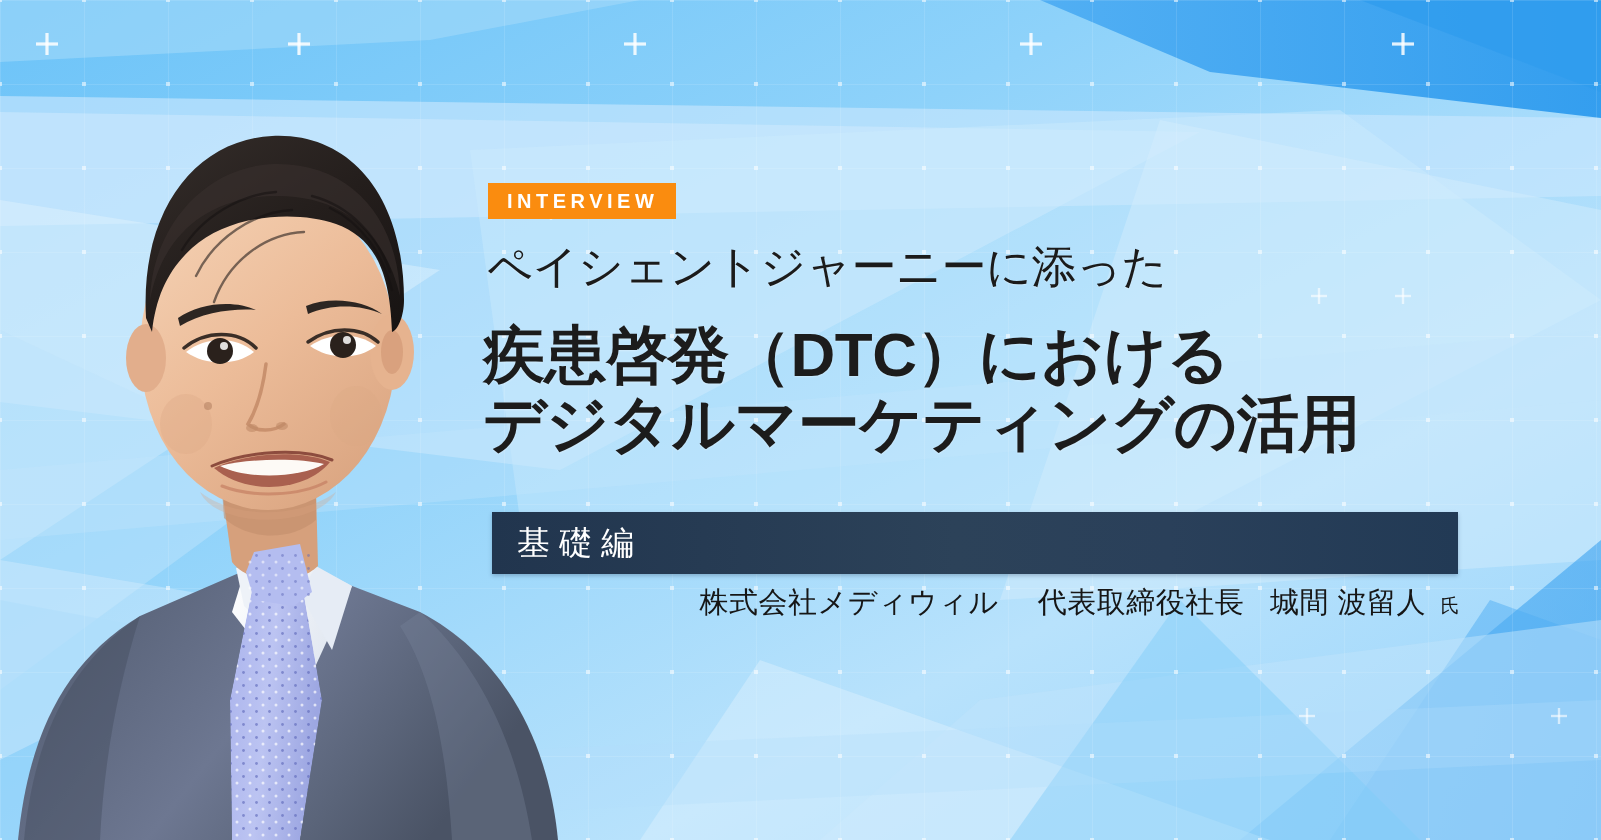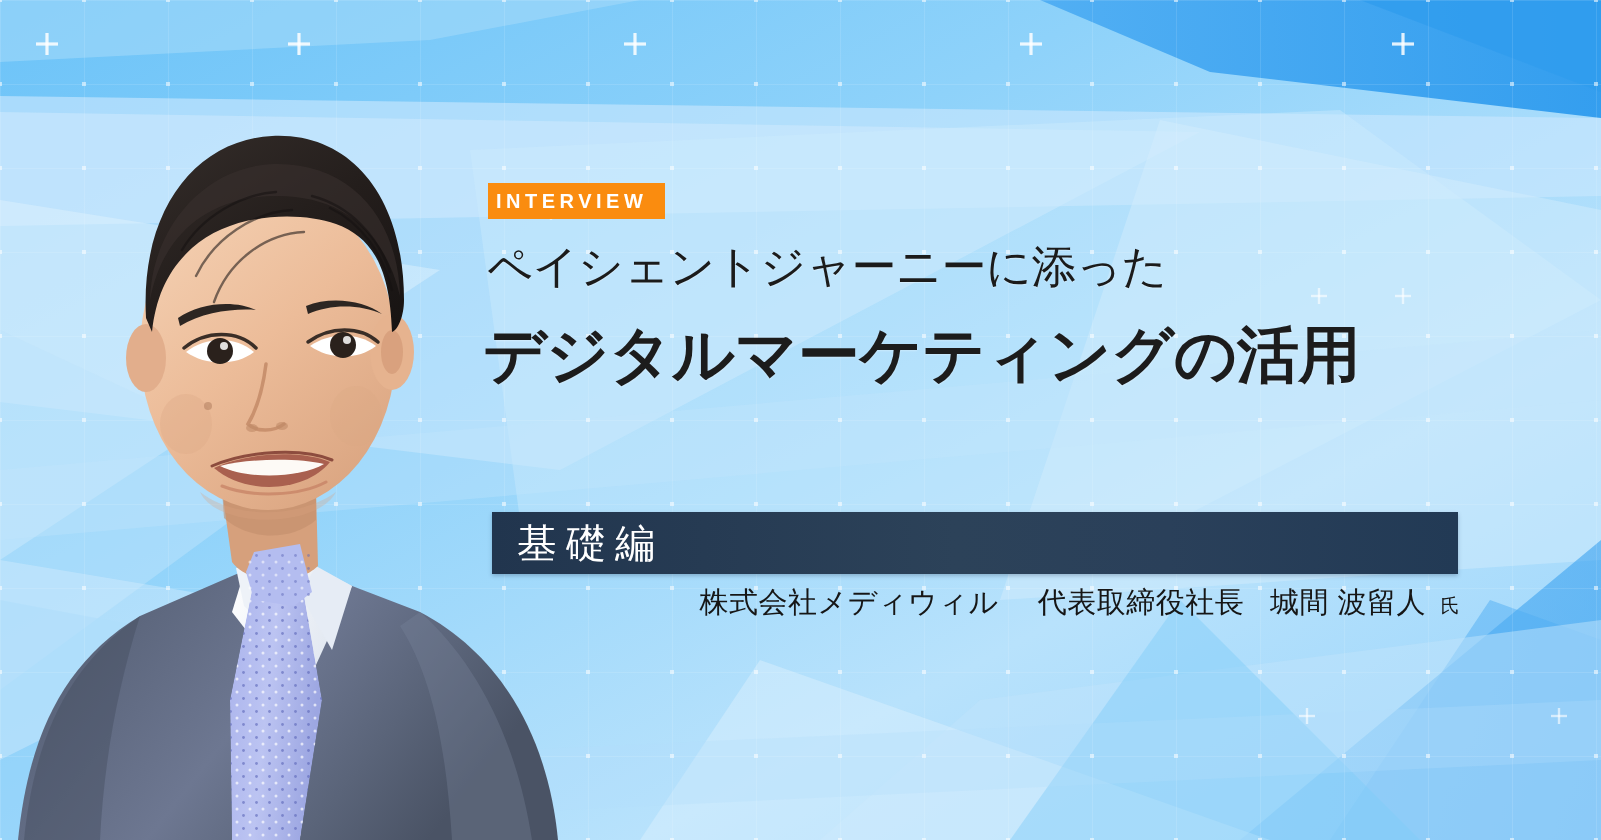--- a/index.html
+++ b/index.html
@@ -34,21 +34,21 @@
   .content > * { pointer-events:auto; }
 
   .badge {
     position:absolute;
     left:488px; top:183px;
     background:#fa8c0f;
     color:#ffffff;
     font-size:20px;
     font-weight:bold;
     letter-spacing:4.5px;
-    padding:8px 18px 8px 8px;
+    padding:8px 18px 8px 19px;
     line-height:1;
     white-space:nowrap;
   }
 
   .title-sub {
     position:absolute;
     left:487px; top:243px;
     font-size:45px;
     font-weight:normal;
     color:#1b1b1b;
@@ -76,21 +76,21 @@
     left:492px; top:512px;
     width:966px; height:62px;
     background:linear-gradient(90deg,#21354e 0%,#2c4259 48%,#2a405a 70%,#223a55 100%);
     box-shadow:0 2px 4px rgba(20,40,70,.25);
   }
   .section-bar .label {
     position:absolute;
     left:25px; top:50%;
     transform:translateY(-50%);
     color:#ffffff;
-    font-size:40px;
+    font-size:33px;
     letter-spacing:9px;
     white-space:nowrap;
   }
 
   .byline {
     position:absolute;
     right:141px; top:583px;
     font-size:29px;
     color:#161616;
     white-space:nowrap;
@@ -304,20 +304,21 @@
     </svg>
   </div>
 
   <div class="content">
 
     <div class="badge">INTERVIEW</div>
 
     <div class="title-sub">ペイシェントジャーニーに添った</div>
 
     <div class="title-main">
+      <span class="ln">疾患啓発（DTC）における</span>
       <span class="ln">デジタルマーケティングの活用</span>
     </div>
 
     <div class="section-bar">
       <span class="label">基礎編</span>
     </div>
 
     <div class="byline">
       <span>株式会社メディウィル</span>
       <span class="gap"></span>

